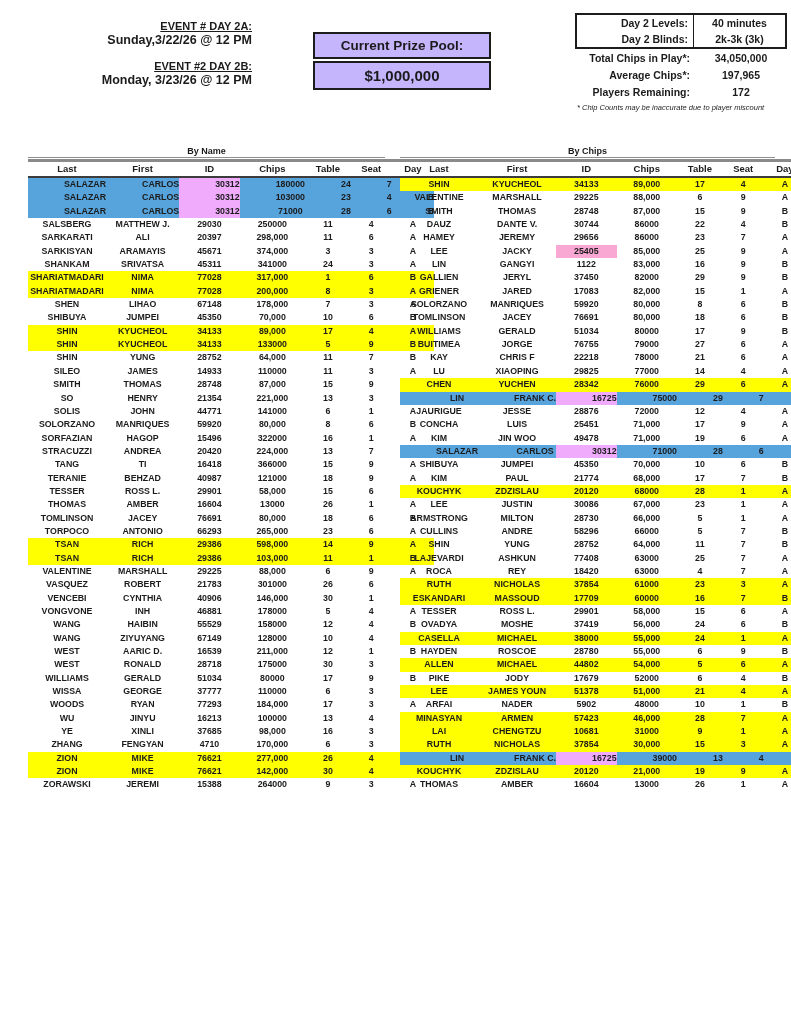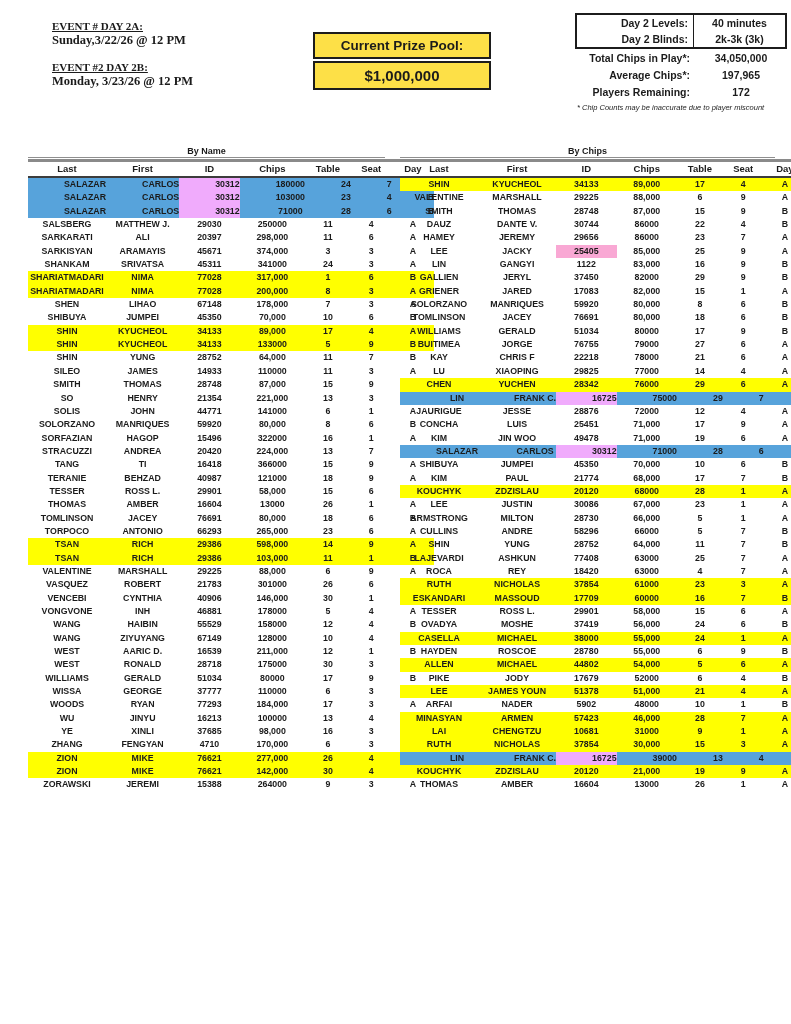--- a/index.html
+++ b/index.html
@@ -9,27 +9,27 @@
     font-family:"Liberation Sans", sans-serif;
     color:#1b1b1b;
     position:relative;
     overflow:hidden;
   }
   .page { position:relative; width:791px; height:1024px; background:#fff; }
 
   
   .top { position:absolute; top:0; left:0; width:791px; height:146px; }
 
-  .events { position:absolute; left:52px; top:20px; width:200px; text-align:left;font-family:Liberation Serif, serif; }
+  .events { position:absolute; left:52px; top:20px; width:200px; text-align:right; }
   .event-title { font-size:11px; font-weight:bold; text-decoration:underline; }
   .event-date  { font-size:12.5px; font-weight:bold; margin-top:1px; }
   .event-b { margin-top:13px; }
 
   .prize { position:absolute; left:313px; top:32px; width:178px; }
-  .prize-cell { border:2.5px solid #1c1c1c; text-align:center; background:#fde047; }
+  .prize-cell { border:2.5px solid #1c1c1c; text-align:center; background:#c4b5fd; }
   .prize-label { font-size:13.5px; font-weight:bold; padding:4px 2px; }
   .prize-value { font-size:15px;  font-weight:bold; padding:4px 2px; margin-top:2px; }
 
   .info { position:absolute; left:575px; top:13px; width:212px; }
   .grid-row { display:grid; grid-template-columns:1fr 92px; align-items:stretch; }
   .levels-box { border:2px solid #1c1c1c; }
   .levels-box .grid-row { height:16px; }
   .lbl { text-align:right; font-weight:bold; font-size:10.5px; padding-right:5px;
          display:flex; align-items:center; justify-content:flex-end; }
   .val { text-align:center; font-weight:bold; font-size:10.5px;

